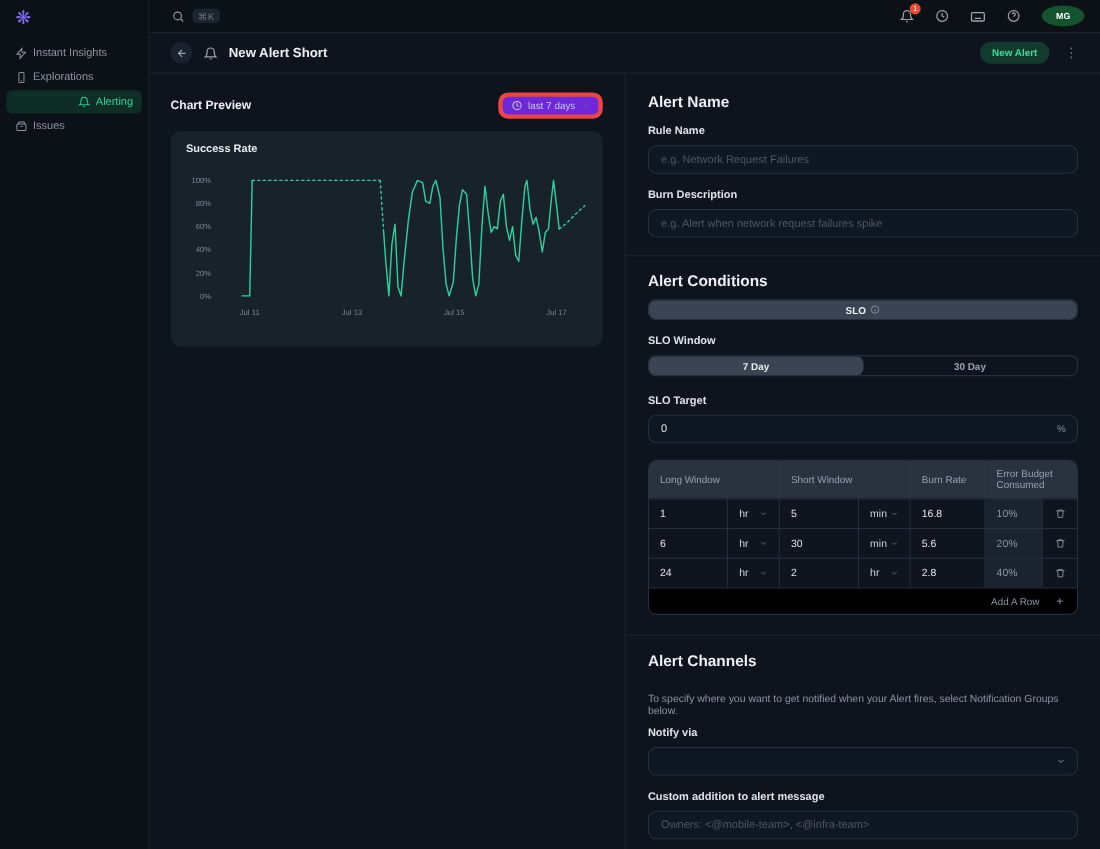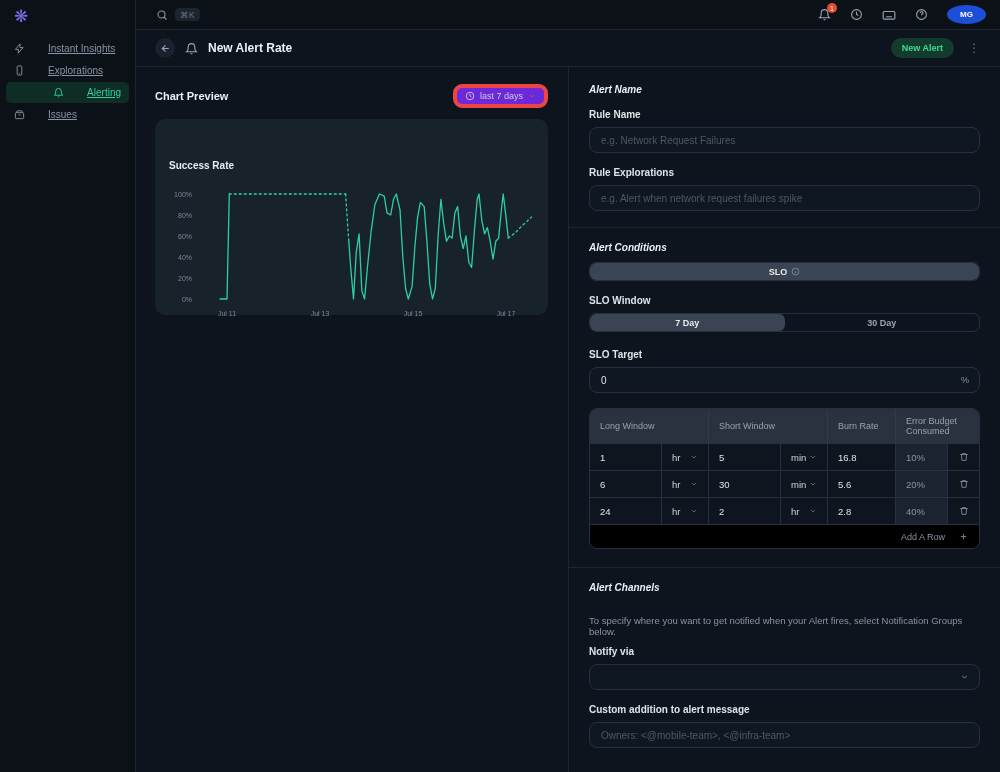--- a/index.html
+++ b/index.html
@@ -3,57 +3,57 @@
 <meta charset="utf-8">
 <style>
   * { box-sizing: border-box; margin: 0; padding: 0; }
   html,body { background:#0a0e14; }
   body { font-family:"Liberation Sans", sans-serif; }
   .app { position:relative; width:1000px; height:772px; background:#0e141d; overflow:hidden; display:flex; }
 
   
   .sidebar { width:136px; height:100%; background:#0c1118; border-right:1px solid #1d2530; flex:none; }
   .logo { font-size:17px; color:#7b6cf0; padding:6px 0 10px 14px; }
-  .side-item { display:flex; align-items:center; gap:23px; height:21px; margin:1px 6px; padding:0 8px; border-radius:5px; color:#8a94a2; font-size:10px; cursor:pointer;text-decoration:underline; }
+  .side-item { display:flex; align-items:center; gap:5px; height:21px; margin:1px 6px; padding:0 8px; border-radius:5px; color:#8a94a2; font-size:10px; cursor:pointer; }
   .side-item .side-icon { display:flex; align-items:center; }
   .side-item.active { background:#0e2e25; color:#2fd29b;justify-content:flex-end; }
   .side-item.active .side-icon { color:#2fd29b; }
 
   
   .main-col { flex:1; display:flex; flex-direction:column; min-width:0; }
   .topbar { height:30px; flex:none; background:#0c1118; border-bottom:1px solid #1d2530; display:flex; align-items:center; padding:0 14px 0 20px; }
   .search { display:flex; align-items:center; gap:7px; color:#8a94a2; cursor:text; }
   .kbd { background:#1c2430; color:#6b7685; font-size:8.5px; padding:1.5px 5px; border-radius:4px; letter-spacing:.5px; }
   .top-icons { margin-left:auto; display:flex; align-items:center; gap:19px; color:#9aa4b2; }
   .top-icon { position:relative; display:flex; align-items:center; cursor:pointer; }
   .badge { position:absolute; top:-5px; right:-6px; background:#e84a30; color:#fff; font-size:7px; min-width:10px; height:10px; border-radius:5px; display:flex; align-items:center; justify-content:center; padding:0 2px; }
-  .avatar { width:39px; height:19px; border-radius:50%; background:#1d4ed8; color:#fff; font-size:8px; font-weight:bold; display:flex; align-items:center; justify-content:center; cursor:pointer; }
+  .avatar { width:39px; height:19px; border-radius:50%; background:#14532d; color:#fff; font-size:8px; font-weight:bold; display:flex; align-items:center; justify-content:center; cursor:pointer; }
 
   .page-header { height:37px; flex:none; border-bottom:1px solid #1d2530; display:flex; align-items:center; padding:0 16px 0 19px; gap:10px; }
   .back-btn { width:20px; height:20px; border-radius:50%; background:#1a2230; border:none; color:#9aa4b2; display:flex; align-items:center; justify-content:center; cursor:pointer; }
   .hdr-bell { color:#9aa4b2; display:flex; align-items:center; }
   .page-title { color:#eceff3; font-size:12px; font-weight:bold; }
   .new-alert-btn { margin-left:auto; background:#123b2d; color:#3bdc9a; border:none; border-radius:10px; font-size:9px; font-weight:bold; padding:5px 11px; cursor:pointer; }
   .kebab { color:#6b7685; font-size:12px; background:none; border:none; cursor:pointer; padding:0 4px; }
 
   .content { flex:1; display:flex; min-height:0; }
 
   
   .chart-panel { flex:1; padding:17px 20px 0 19px; min-width:0; }
   .chart-panel-head { display:flex; align-items:center; justify-content:space-between; margin-bottom:11px; }
   .section-title { color:#eceff3; font-size:11px; font-weight:bold; }
   .range-btn { display:flex; align-items:center; gap:5px; background:#6d28d9; border:4px solid #ef4444; color:#c6cdd6; font-size:9px; border-radius:9px; padding:3px 8px; cursor:pointer; }
   .range-btn .chev { color:#6b7685; display:flex; }
   .chart-card { width:393px; height:196px; background:#17222b; border-radius:10px; padding-top:11px; }
-  .chart-card h3 { color:#e8ebef; font-size:10px; font-weight:bold; margin-left:14px;margin-top:30px; }
+  .chart-card h3 { color:#e8ebef; font-size:10px; font-weight:bold; margin-left:14px; }
   .chart-card svg { display:block; margin-top:6px; }
 
   
   .form-panel { width:432px; flex:none; border-left:1px solid #1d2530; padding:17px 20px 0 20px; overflow:hidden; }
-  .fp-heading { color:#eceff3; font-size:10px; font-weight:bold;font-style:italic; }
+  .fp-heading { color:#eceff3; font-size:14px; font-weight:bold; }
   .field-label { display:block; color:#dfe3e9; font-size:10px; font-weight:bold; margin-top:14px; margin-bottom:7px; }
   .text-input { width:100%; height:26px; background:#0f1722; border:1px solid #273040; border-radius:8px; color:#dfe3e9; font-size:10px; padding:12px 11px; outline:none; font-family:"Liberation Sans",sans-serif; }
   .text-input::placeholder { color:#4d5866; }
   .divider { border:none; border-top:1px solid #1d2530; margin:16px -20px 14px -20px; }
 
   .seg { display:flex; border:1px solid #273040; border-radius:7px; overflow:hidden; height:19px; margin-top:9px; }
   .seg-item { flex:1; display:flex; align-items:center; justify-content:center; gap:4px; font-size:9px; font-weight:bold; color:#9aa4b2; background:transparent; border:none; cursor:pointer; }
   .seg-item.selected { background:#3b4452; color:#e8ebef; border-radius:6px; }
   .seg-item .info { display:flex; color:#8a94a2; }
 
@@ -176,21 +176,21 @@
             <path d="M19 12H5"></path>
             <path d="M12 19l-7-7 7-7"></path>
           </svg>
       </button>
       <span class="hdr-bell">
         <svg class="icon" width="13" height="13" viewBox="0 0 24 24" fill="none" stroke="currentColor" stroke-width="2">
             <path d="M18 9a6 6 0 0 0-12 0c0 7-3 9-3 9h18s-3-2-3-9"></path>
             <path d="M10.5 21a2 2 0 0 0 3 0"></path>
           </svg>
       </span>
-      <h1 class="page-title">New Alert Rate</h1>
+      <h1 class="page-title">New Alert Short</h1>
       <button class="new-alert-btn">New Alert</button>
       <button class="kebab">⋮</button>
     </div>
 
     <div class="content">
 
       <section class="chart-panel">
         <div class="chart-panel-head">
           <h2 class="section-title">Chart Preview</h2>
           <button class="range-btn">
@@ -229,21 +229,21 @@
             </svg>
         </div>
       </section>
 
       <section class="form-panel">
         <h2 class="fp-heading">Alert Name</h2>
 
         <label class="field-label">Rule Name</label>
         <input class="text-input" type="text" placeholder="e.g. Network Request Failures" style="">
 
-        <label class="field-label">Rule Explorations</label>
+        <label class="field-label">Burn Description</label>
         <input class="text-input" type="text" placeholder="e.g. Alert when network request failures spike" style="">
 
         <hr class="divider">
 
         <h2 class="fp-heading">Alert Conditions</h2>
 
         <div class="seg">
           <button class="seg-item selected">
             <span>SLO</span>
             <span class="info">

